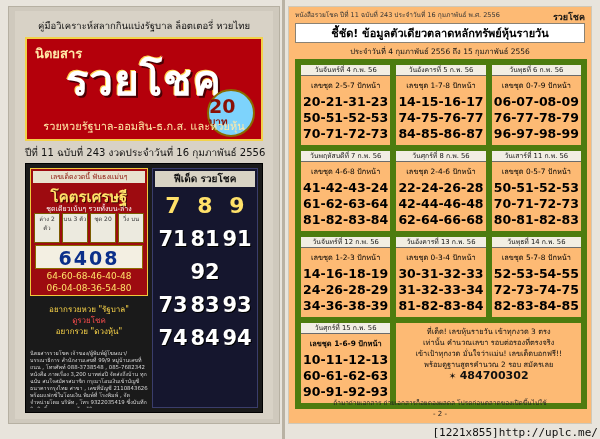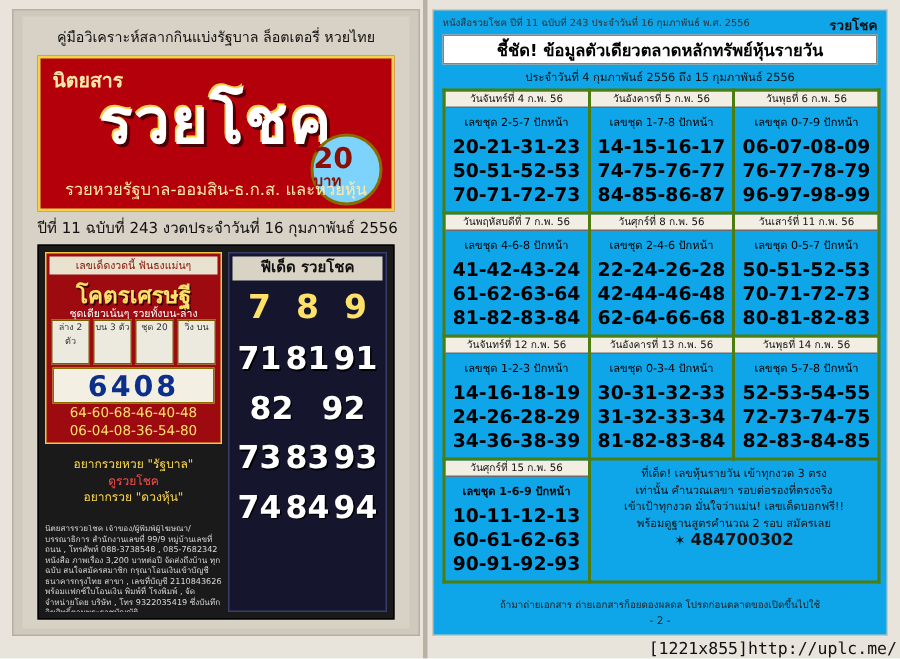--- a/index.html
+++ b/index.html
@@ -272,21 +272,21 @@
     line-height: 33px;
     text-shadow: 1px 1px 0 #000;
   }
   
   .sheet {
     position: absolute;
     left: 288px;
     top: 6px;
     width: 304px;
     height: 418px;
-    background: #0ea5e9;
+    background: #fdba74;
     border: 1px solid #cfc8b8;
     box-sizing: border-box;
     overflow: hidden;
   }
   .sheet-head {
     position: absolute;
     left: 6px; right: 6px; top: 3px;
     height: 12px;
     font-size: 6.5px;
     color: #333;
@@ -322,21 +322,21 @@
     white-space: nowrap;
   }
   .tbl {
     position: absolute;
     left: 6px; right: 6px; top: 52px;
     border-collapse: collapse;
     width: 292px;
     table-layout: fixed;
   }
   .tbl td {
-    border: 2px solid #4d7c0f;
+    border: 6px solid #4d7c0f;
     vertical-align: top;
     padding: 0;
     width: 33.33%;
     margin-left: 24px;
   }
   .cellhead {
     text-align: center;
     font-size: 6.8px;
     color: #111;
     border-bottom: 1px solid #6b6b6b;
@@ -454,21 +454,20 @@
             <span>8</span>
             <span>9</span>
           </div>
           <div class="pr-grid">
             <div class="pr-line">
               <span>71</span>
               <span>81</span>
               <span>91</span>
             </div>
             <div class="pr-line">
-              <span>82</span>
               <span>92</span>
             </div>
             <div class="pr-line">
               <span>73</span>
               <span>83</span>
               <span>93</span>
             </div>
             <div class="pr-line">
               <span>74</span>
               <span>84</span>

